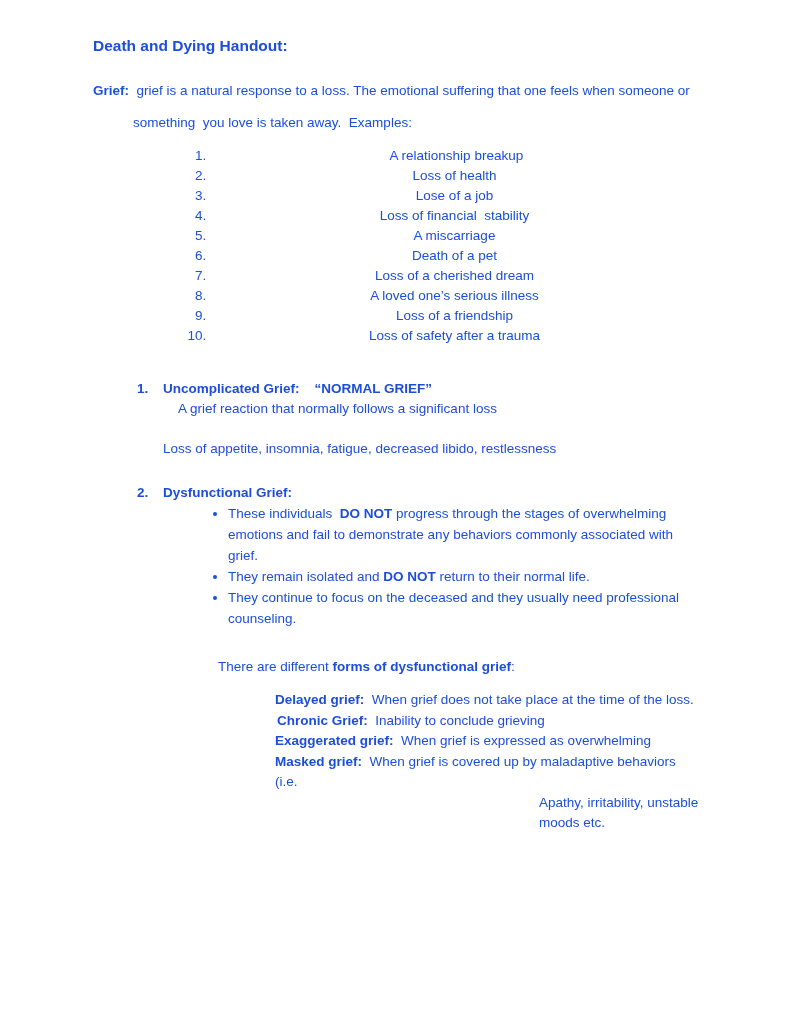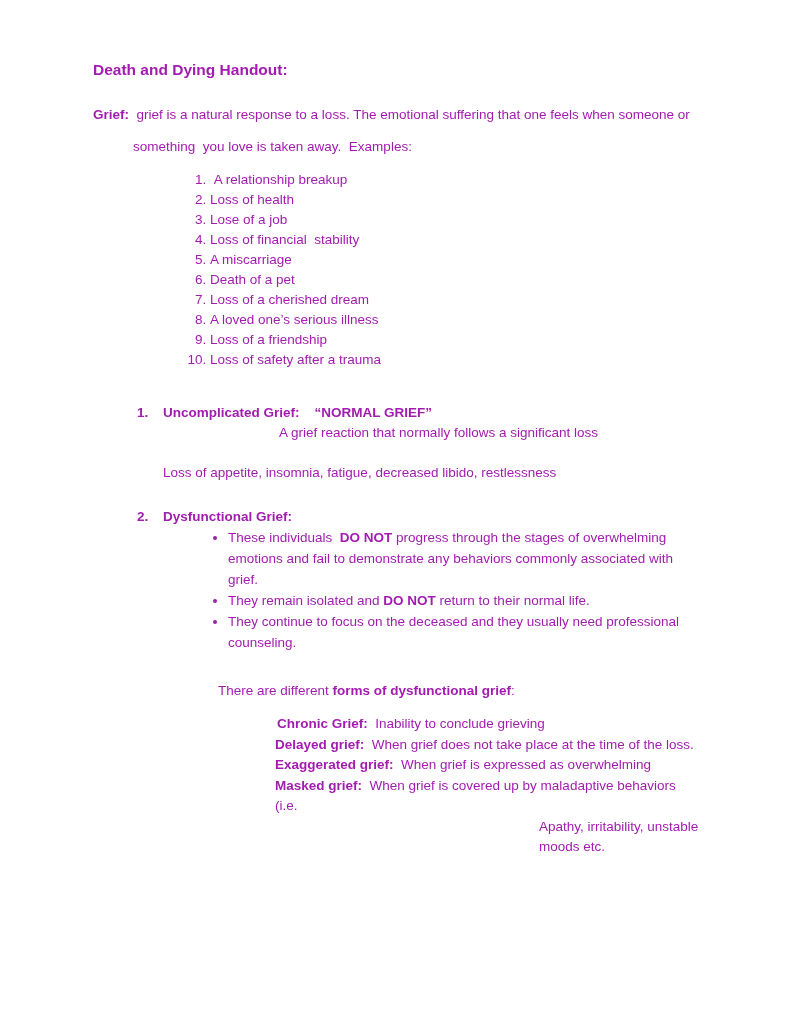--- a/index.html
+++ b/index.html
@@ -1,56 +1,56 @@
 <!DOCTYPE html>
 <html><head>
 <meta charset="utf-8">
 <style>
   html, body { margin: 0; padding: 0; background: #ffffff; }
   .page {
     position: relative;
     width: 791px;
     height: 1024px;
     box-sizing: border-box;
-    padding: 60px 92px 40px 93px;
+    padding: 36px 92px 40px 93px;
     background: #ffffff;
-    color: #a21caf;
+    color: #1d4ed8;
     font-family: "Liberation Sans", sans-serif;
     font-size: 13.5px;
     line-height: 20px;
     overflow: hidden;
   }
   .pre { white-space: pre-wrap; }
   .doc-title {
     font-size: 15.5px;
     font-weight: bold;
     margin: 0 0 25px 0;
     line-height: 20px;
   }
   .intro-line1 { margin: 0 0 12px 0; }
   .intro-line2 { margin: 0 0 0 40px; }
   b, strong { font-weight: bold; }
 
   ol.examples {
     margin: 13px 0 0 0;
     padding: 0 0 0 117px;
   }
-  ol.examples li { line-height: 20px; }
+  ol.examples li { line-height: 20px; text-align: center; }
 
   .types-heading {
     font-weight: bold;
     margin: 26px 0 0 0;
   }
 
   .type-title {
     font-weight: bold;
     margin: 33px 0 0 44px;
   }
   .type-title .num { display: inline-block; width: 26px; font-weight: bold; }
-  .type1-subtitle { margin: 0 0 0 85px; text-align: center; }
+  .type1-subtitle { margin: 0 0 0 85px; }
 
   .reaction-block { margin: 20px 0 0 70px; }
   .reaction-label { font-weight: bold; }
 
   .type2-title { margin-top: 24px; }
 
   ul.bullets {
     margin: 0;
     padding: 0 0 0 135px;
     max-width: 607px;
@@ -106,21 +106,21 @@
 
     <ul class="bullets">
       <li class="pre"><span class="pre">These individuals  </span><strong class="pre">DO NOT</strong><span class="pre"> progress through the stages of overwhelming emotions and fail to demonstrate any behaviors commonly associated with grief.</span></li>
       <li class="pre"><span class="pre">They remain isolated and </span><strong class="pre">DO NOT</strong><span class="pre"> return to their normal life.</span></li>
       <li class="pre"><span class="pre">They continue to focus on the deceased and they usually need professional counseling.</span><strong class="pre"></strong><span class="pre"></span></li>
     </ul>
 
     <p class="forms-intro pre"><span class="pre">There are different </span><strong class="pre">forms of dysfunctional grief</strong><span class="pre">:</span></p>
 
     <div class="forms-list">
+      <div class="form-line pre"><strong class="pre">Delayed grief:</strong><span class="pre">  When grief does not take place at the time of the loss.</span></div>
       <div class="form-line form-line-chronic pre"><strong class="pre">Chronic Grief:</strong><span class="pre">  Inability to conclude grieving</span></div>
-      <div class="form-line pre"><strong class="pre">Delayed grief:</strong><span class="pre">  When grief does not take place at the time of the loss.</span></div>
       <div class="form-line pre"><strong class="pre">Exaggerated grief:</strong><span class="pre">  When grief is expressed as overwhelming</span></div>
       <div class="form-line pre"><strong class="pre">Masked grief:</strong><span class="pre">  When grief is covered up by maladaptive behaviors  (i.e.</span></div>
       <div class="forms-cont">Apathy, irritability, unstable moods etc.</div>
     </div>
   </div>
 
 </div>
 
 </body></html>

